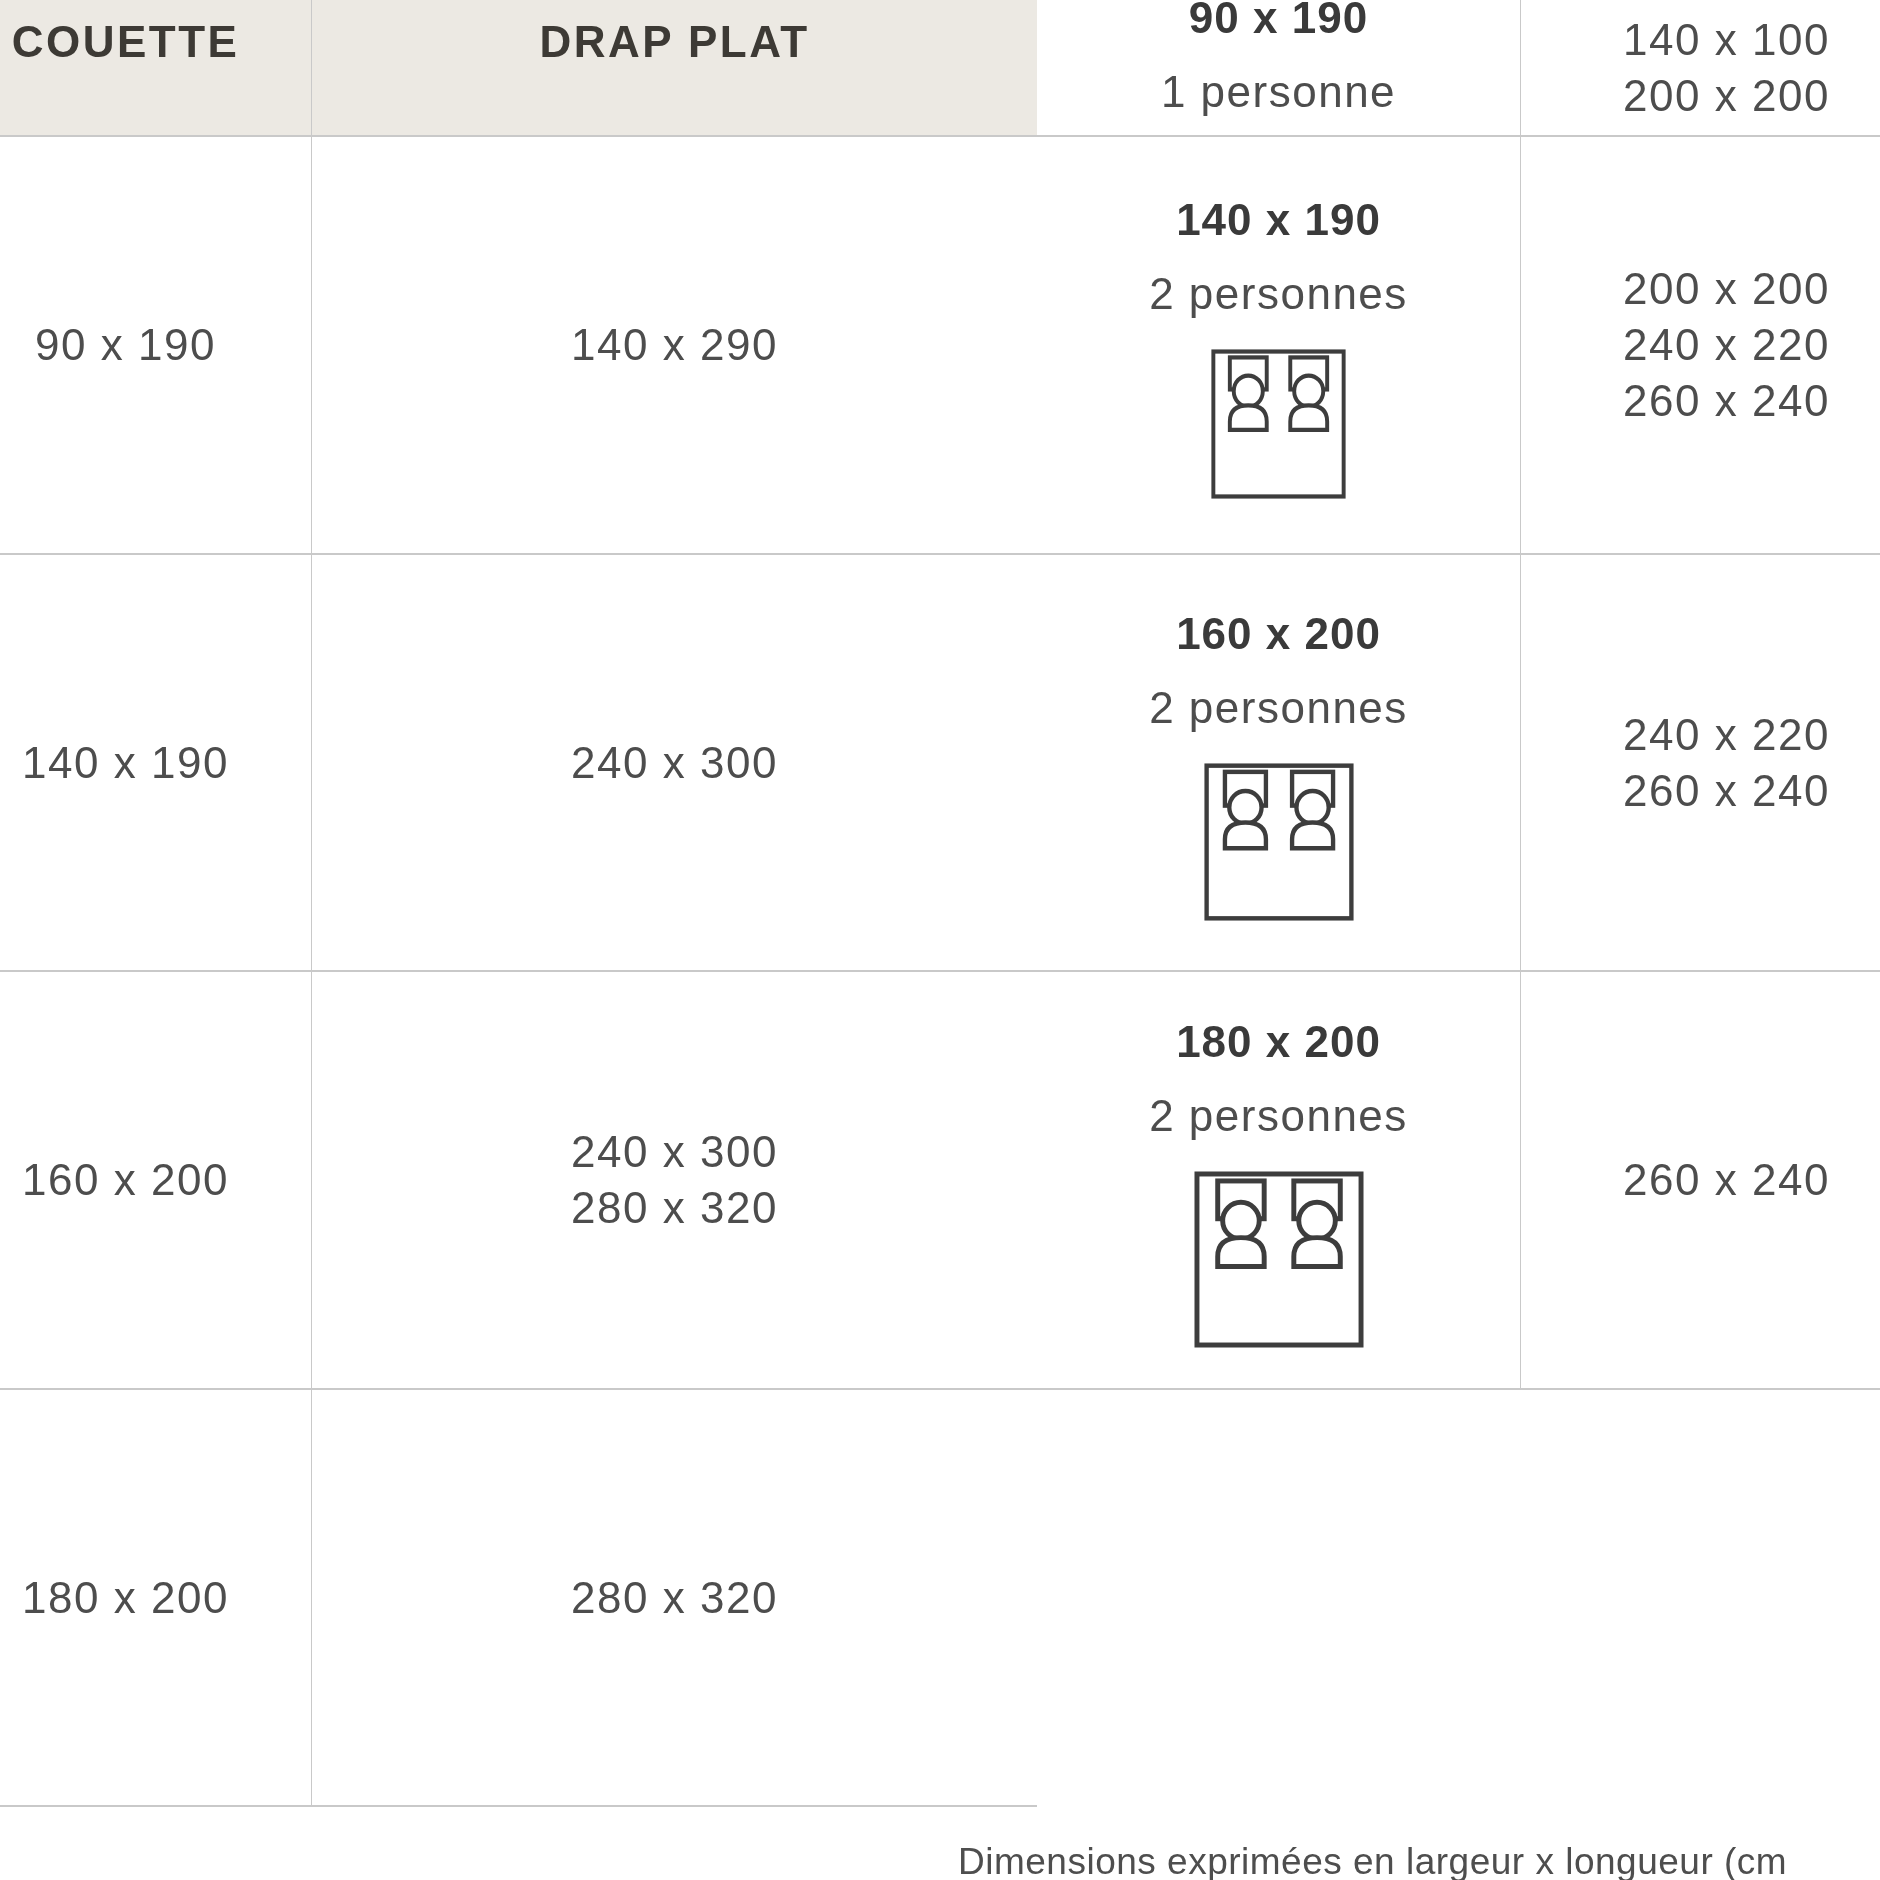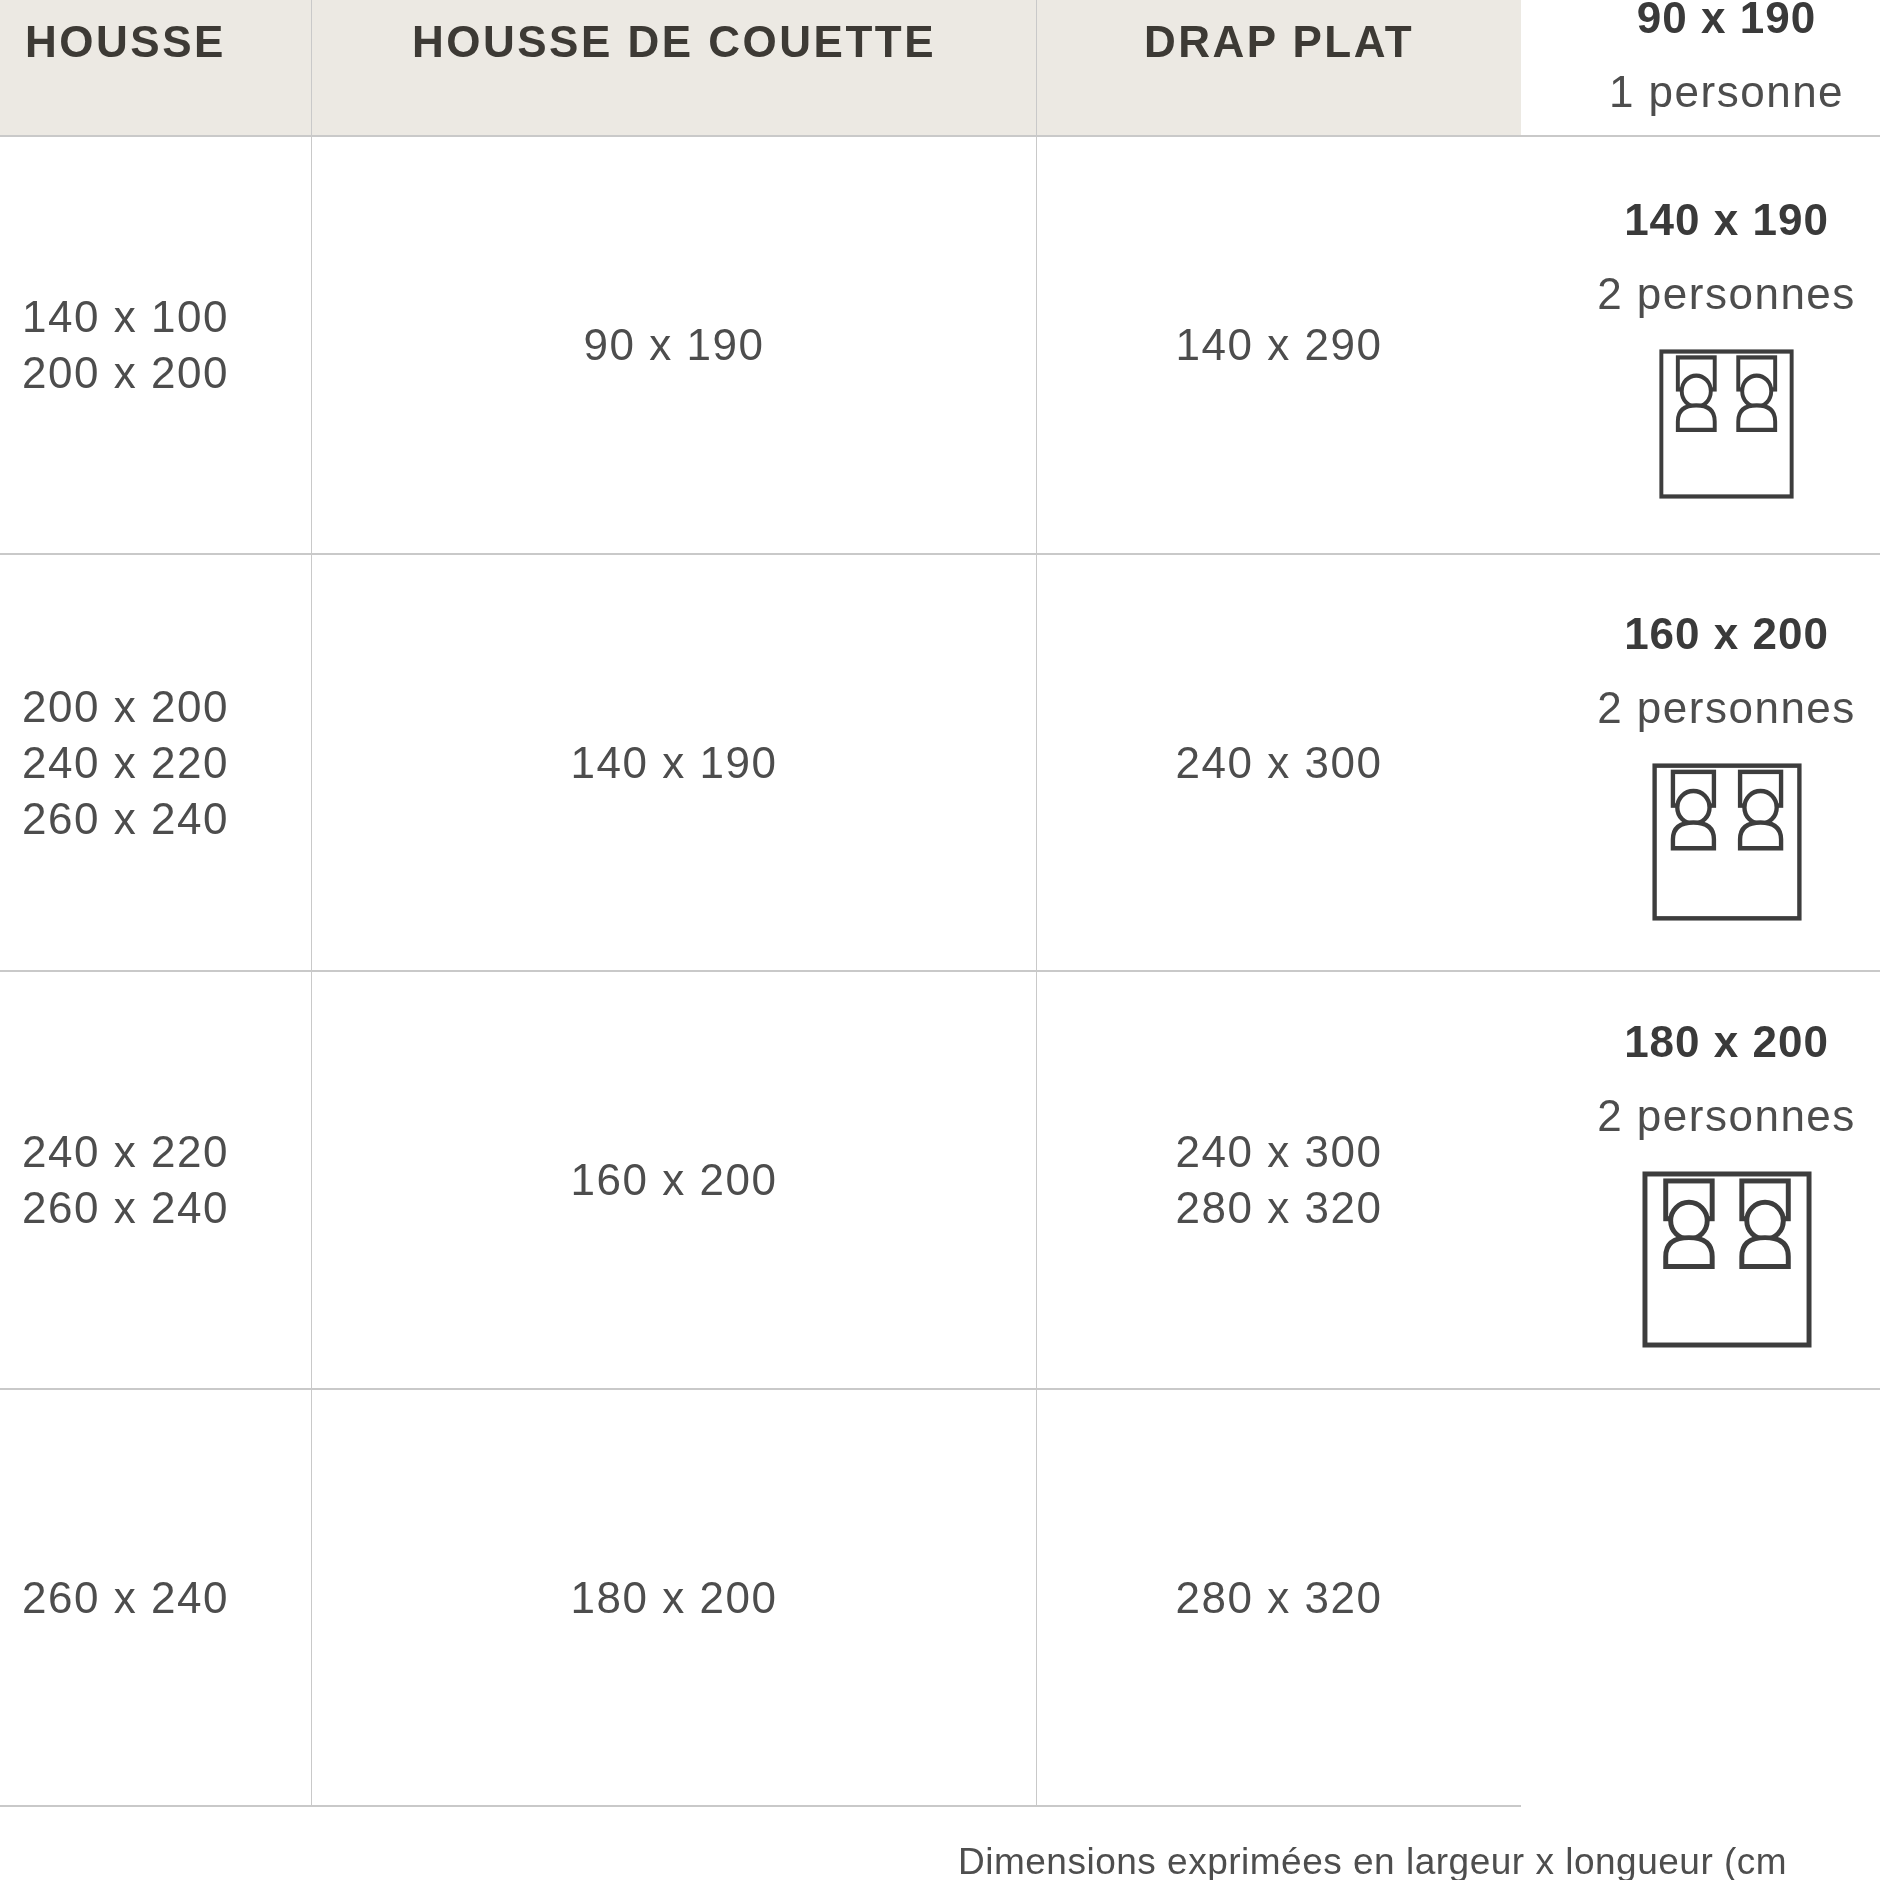--- a/index.html
+++ b/index.html
@@ -77,24 +77,21 @@
     white-space:nowrap;
     color:#4e4e4e;
   }
 </style>
 </head>
 <body>
 
 <div class="size-table">
 
   <div class="cell th">
-    <span>HOUSSE</span>
-  </div>
-  <div class="cell th">
-    <span>HOUSSE DE COUETTE</span>
+    <span>COUETTE</span>
   </div>
   <div class="cell th col-last">
     <span>DRAP PLAT</span>
   </div>
 
   <div class="cell">
     <div class="size-label">90 x 190</div>
     <div class="persons-label">1 personne</div>
     <svg class="bed-icon" width="77" height="137" viewBox="0 0 80 140" preserveAspectRatio="none">
       <rect x="3" y="3" width="74" height="134" fill="#ffffff" stroke="#3d3d3d" stroke-width="5"></rect>

